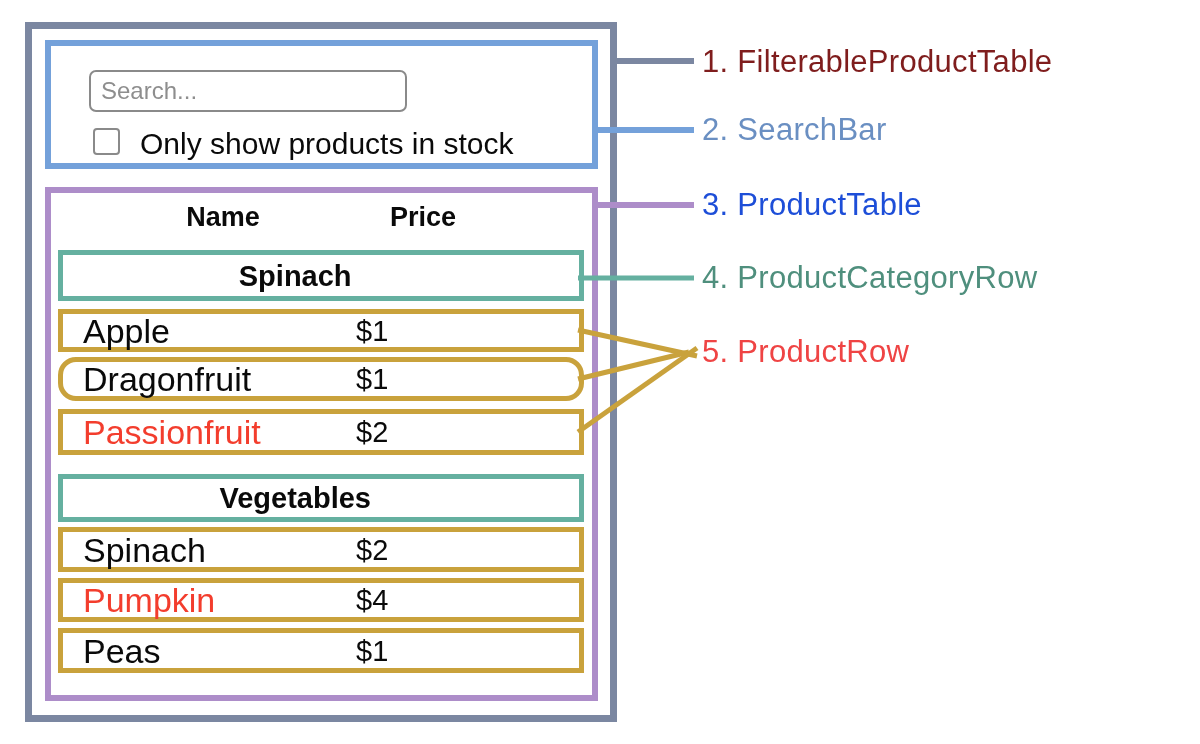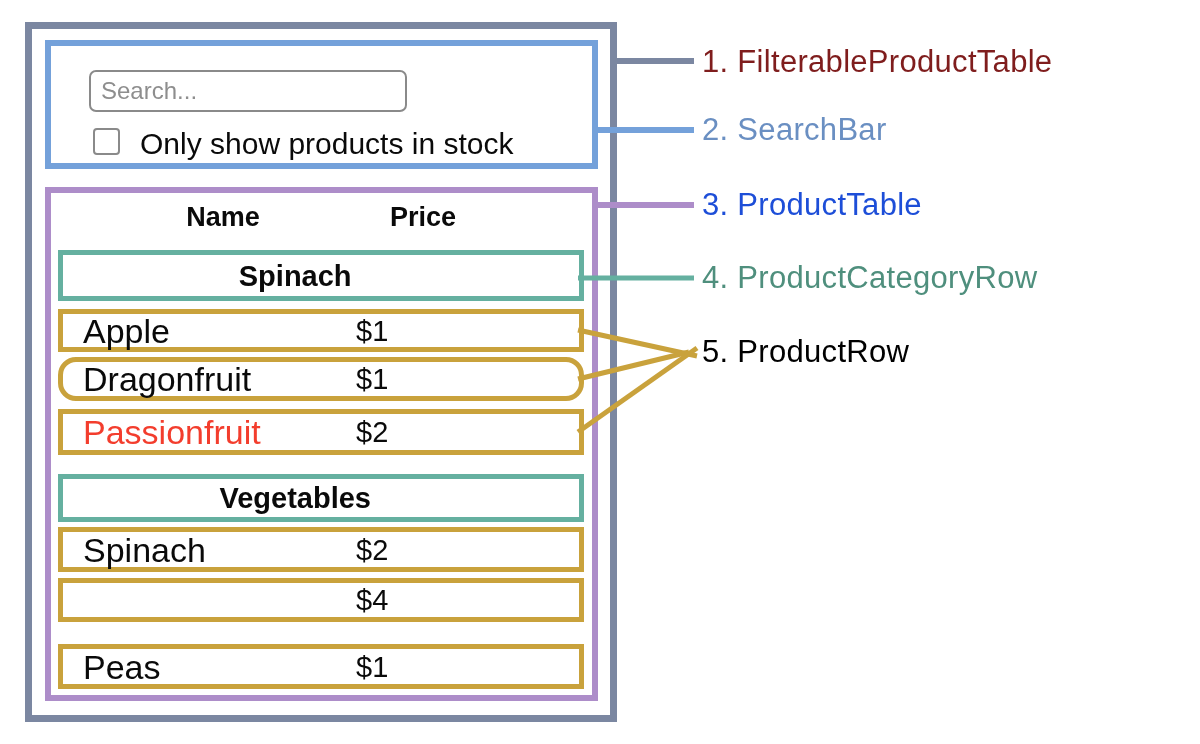--- a/index.html
+++ b/index.html
@@ -58,21 +58,21 @@
   }
 
   
   .legend-label{
     position:absolute;left:702px;font-size:31px;letter-spacing:.3px;white-space:nowrap;
   }
   .lg1{color:#7f1d1d;top:44px;}
   .lg2{color:#6a8fc2;top:112px;}
   .lg3{color:#1d4ed8;top:187px;}
   .lg4{color:#4f8f7d;top:260px;}
-  .lg5{color:#000000;top:334px;}
+  .lg5{color:#ef4444;top:334px;}
 
   .connector-layer{position:absolute;left:0;top:0;width:1200px;height:744px;pointer-events:none;}
 </style>
 </head>
 <body>
 
 <div class="canvas">
 
   <div class="box outer-box"></div>
 
@@ -107,24 +107,25 @@
   <div class="trow category-row" style="top:474px;height:48px;">
     <span class="cat-text">Vegetables</span>
   </div>
 
   <div class="trow product-row" style="top:527px;height:45px;">
     <span class="cell-name">Spinach</span>
     <span class="cell-price">$2</span>
   </div>
 
   <div class="trow product-row" style="top:578px;height:44px;">
+    <span class="cell-name oos">Pumpkin</span>
     <span class="cell-price">$4</span>
   </div>
 
-  <div class="trow product-row" style="top:628px;height:45px;margin-top:16px;">
+  <div class="trow product-row" style="top:628px;height:45px;">
     <span class="cell-name">Peas</span>
     <span class="cell-price">$1</span>
   </div>
 
   <svg class="connector-layer" viewBox="0 0 1200 744" xmlns="http://www.w3.org/2000/svg">
     <line x1="610" y1="61" x2="694" y2="61" stroke="#7b87a1" stroke-width="6"></line>
     <line x1="592" y1="130" x2="694" y2="130" stroke="#74a1da" stroke-width="6"></line>
     <line x1="592" y1="205" x2="694" y2="205" stroke="#ad8dc9" stroke-width="6"></line>
     <line x1="578" y1="278" x2="694" y2="278" stroke="#65b0a0" stroke-width="5"></line>
     <line x1="578" y1="330" x2="697" y2="356" stroke="#c9a23c" stroke-width="5"></line>

